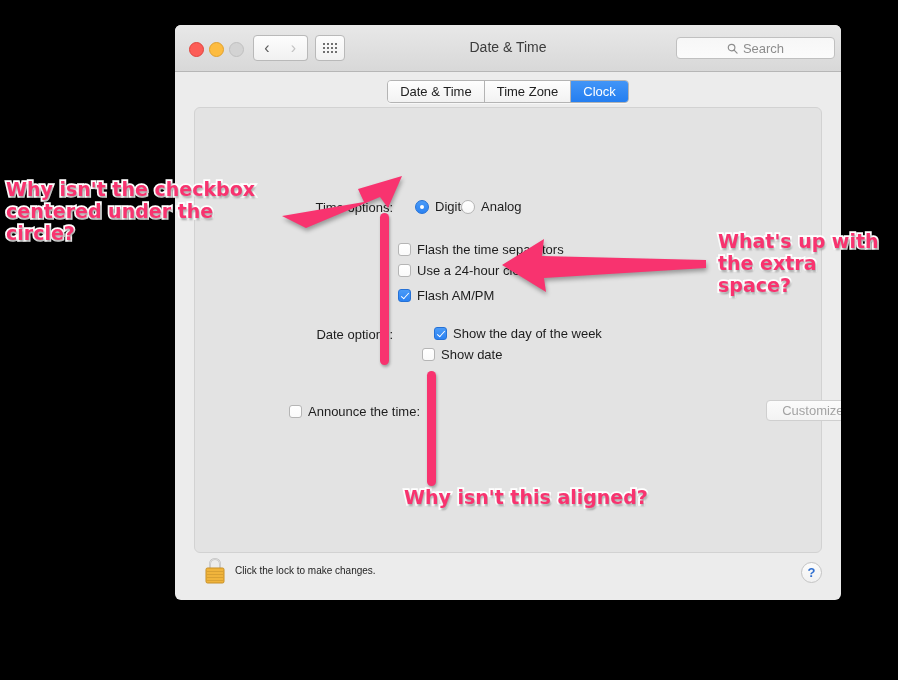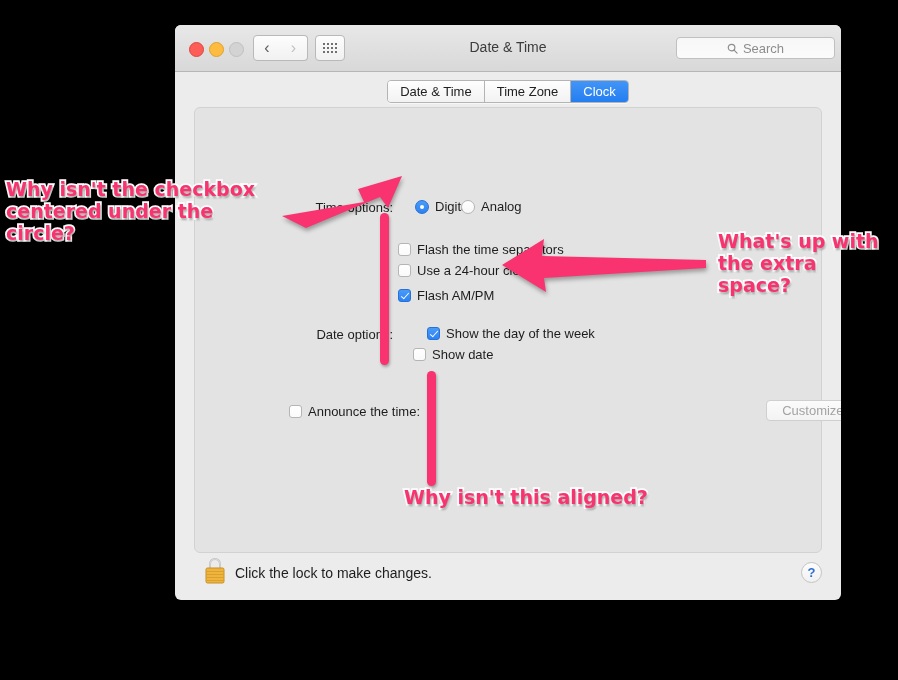--- a/index.html
+++ b/index.html
@@ -293,21 +293,21 @@
     position: absolute;
     left: 204px;
     top: 556px;
     width: 22px;
     height: 29px;
   }
   #lock-text {
     position: absolute;
     left: 235px;
     top: 565px;
-    font-size: 14px;
+    font-size: 10px;
     color: #1d1d1d;
   }
   #help-btn {
     position: absolute;
     left: 801px;
     top: 562px;
     width: 21px;
     height: 21px;
     border-radius: 50%;
     background: linear-gradient(to bottom, #fcfcfc, #f1f1f1);
@@ -414,25 +414,25 @@
     <div class="row" style="left:203px; top:155px;">
       <span class="cb off"></span>
       <span class="cb-label">Use a 24-hour clock</span>
     </div>
     <div class="row" style="left:203px; top:180px;">
       <span class="cb on"></span>
       <span class="cb-label">Flash AM/PM</span>
     </div>
 
     <div class="field-label" style="left:0; top:219px; width:198px;">Date options:</div>
-    <div class="row" style="left:204px; top:218px;padding-left:28px;">
+    <div class="row" style="left:211px; top:218px;padding-left:28px;">
       <span class="cb on"></span>
       <span class="cb-label">Show the day of the week</span>
     </div>
-    <div class="row" style="left:194px; top:239px;padding-left:24px;">
+    <div class="row" style="left:203px; top:239px;padding-left:24px;">
       <span class="cb off"></span>
       <span class="cb-label">Show date</span>
     </div>
 
     <div class="row" style="left:94px; top:296px;">
       <span class="cb off"></span>
       <span class="cb-label">Announce the time:</span>
     </div>
   </div>
 

